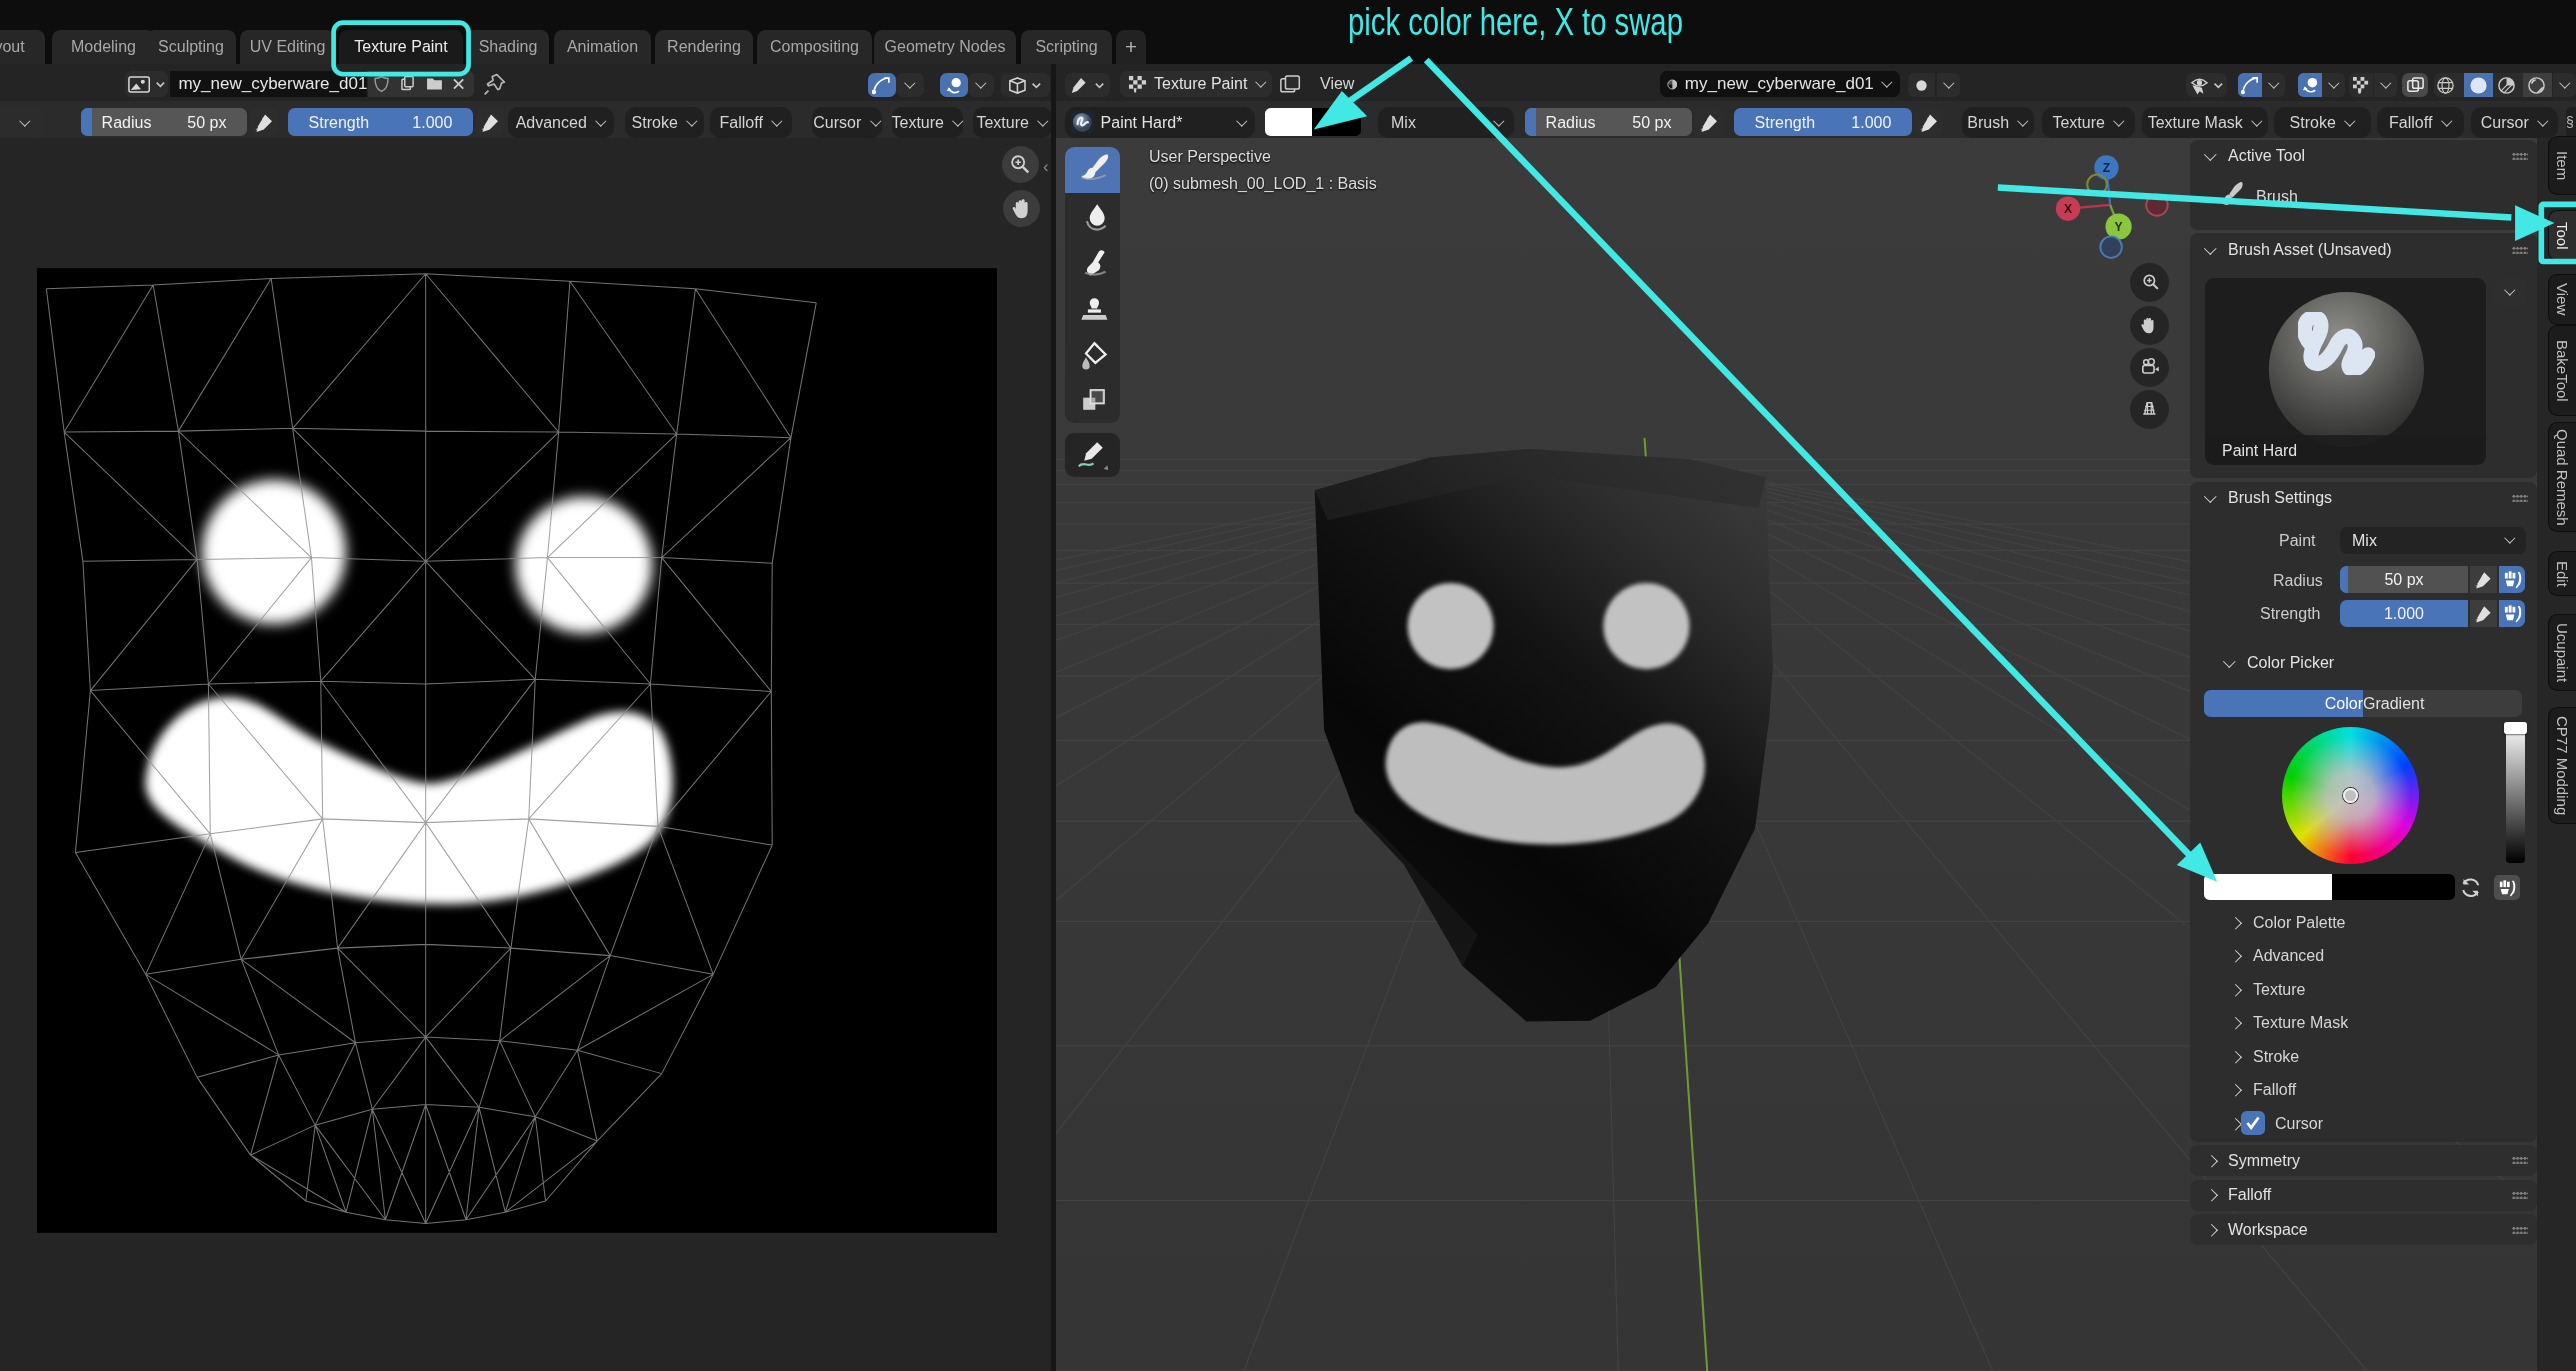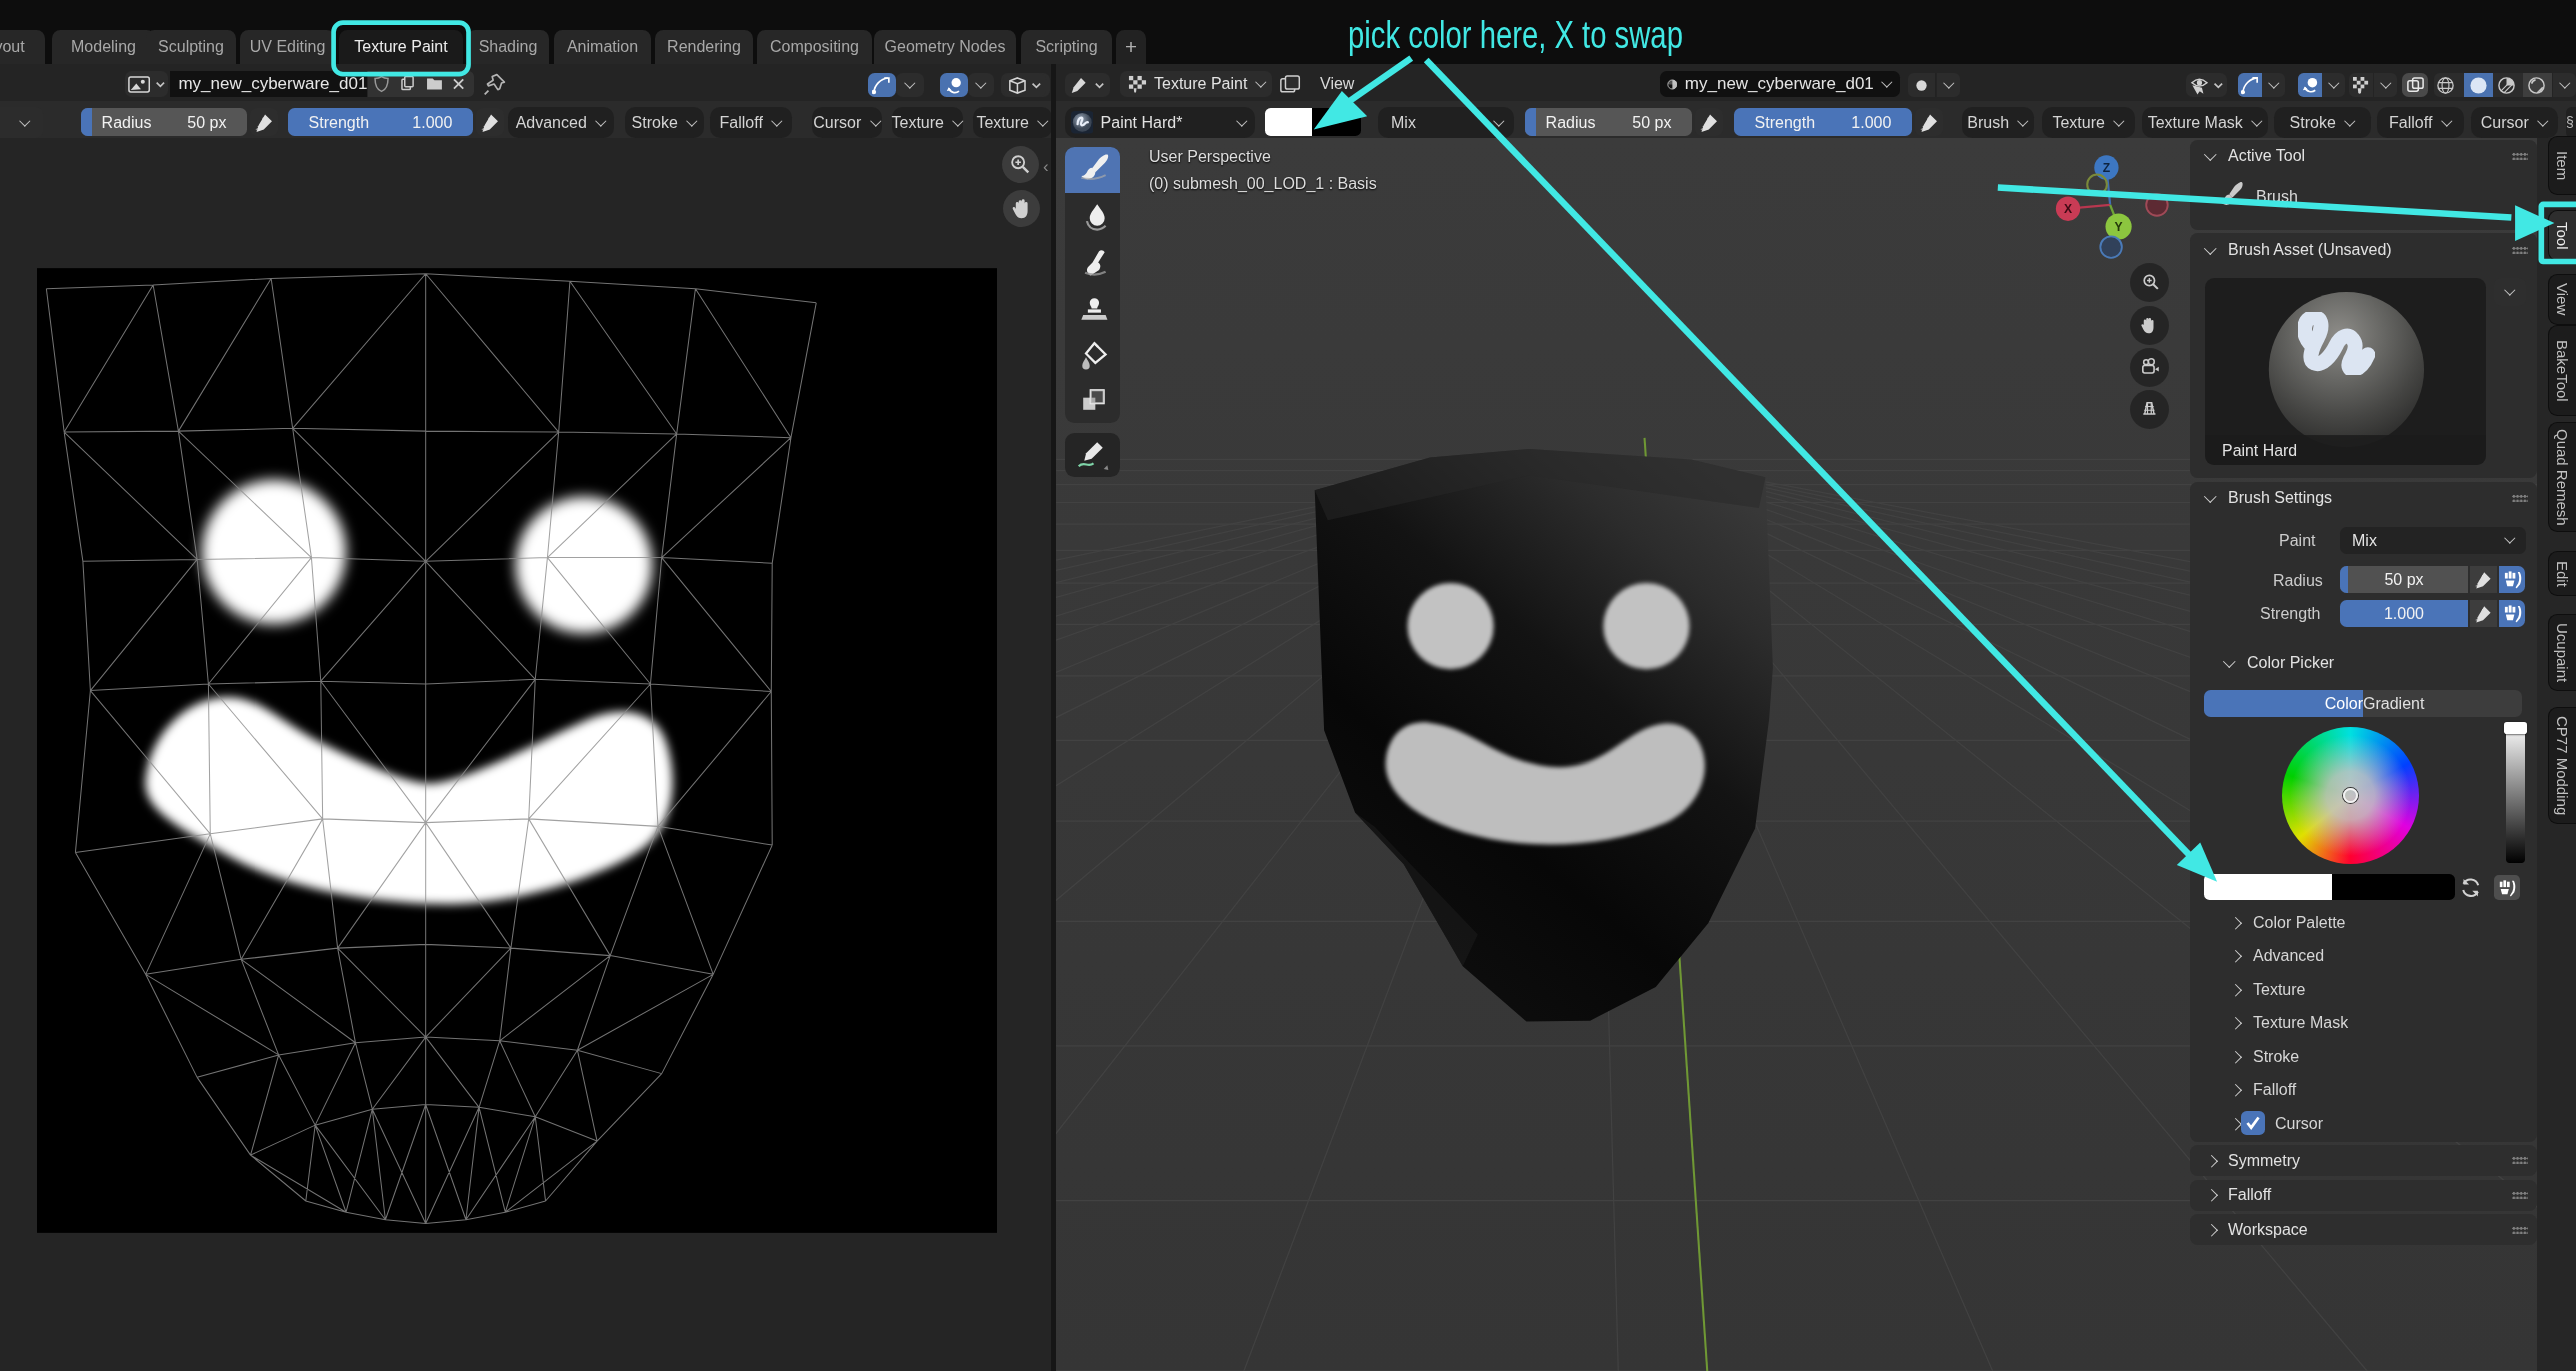--- a/index.html
+++ b/index.html
@@ -677,21 +677,21 @@
 <div class="vtab" style="top:551px;height:45px;">
       <span>Edit</span>
     </div>
 <div class="vtab" style="top:614px;height:77px;">
       <span>Ucupaint</span>
     </div>
 <div class="vtab" style="top:707px;height:117px;">
       <span>CP77 Modding</span>
     </div>
 
-<div class="annot" style="left:1348px;top:13px"><i>pick color here, X to swap</i></div>
+<div class="annot" style="left:1348px;top:0"><i>pick color here, X to swap</i></div>
 <svg class="abs" style="left:0;top:0;pointer-events:none" width="2576" height="1372" viewBox="0 0 2749 1464">
 <g fill="none" stroke="#41e8e4">
 <rect x="356" y="24" width="144" height="55" rx="10" stroke-width="5"></rect>
 <rect x="2712" y="218" width="42" height="61" rx="2" stroke-width="6"></rect>
 <line x1="1506" y1="62" x2="1437" y2="110" stroke-width="7"></line>
 <line x1="1522" y1="64" x2="2340" y2="916" stroke-width="7"></line>
 <line x1="2132" y1="200" x2="2680" y2="232" stroke-width="7"></line>
 </g>
 <g fill="#41e8e4">
 <path d="M1402 138 L1432 97 L1459 124 Z"></path>

